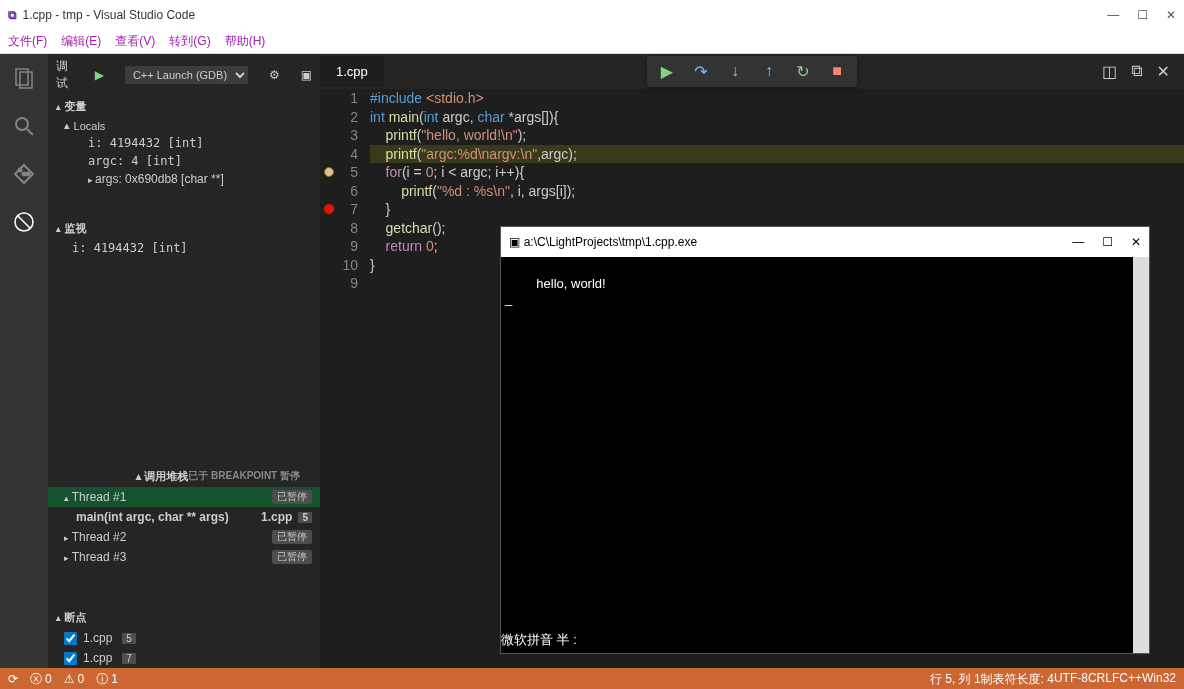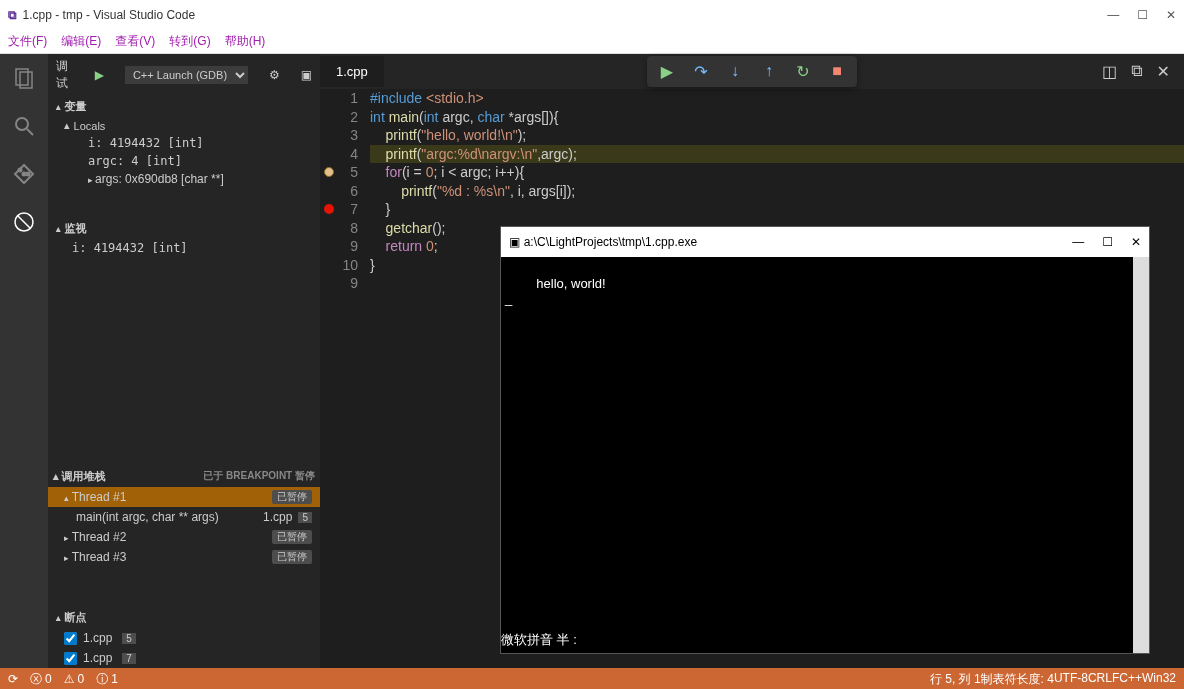--- a/index.html
+++ b/index.html
@@ -15,26 +15,26 @@
 .sidebar { width: 272px; background: #252526; display: flex; flex-direction: column; font-size: 12px; }
 .debug-hdr { display: flex; align-items: center; padding: 4px 8px; gap: 21px; background: #252526; }
 .debug-hdr select { background: #3c3c3c; color: #ccc; border: none; font-size: 11px; padding: 2px 4px; width: 150px; }
 .play-btn { color: #89d185; }
 .section-hdr { background: #252526; padding: 3px 8px; font-size: 11px; font-weight: bold; display: flex; align-items: center; gap: 4px; }
 .section-hdr .arrow { font-size: 9px; }
 .var-item { padding: 2px 8px 2px 24px; font-family: Consolas, monospace; font-size: 12px; }
 .var-item.l2 { padding-left: 40px; }
 .var-item.selected { background: #094771; }
 .sub-hdr { padding: 2px 8px 2px 16px; font-size: 11px; display: flex; align-items: center; gap: 4px; }
-.call-hdr { display: flex; justify-content: space-between; padding: 3px 5px; font-size: 11px; font-weight: bold; }
+.call-hdr { display: flex; justify-content: flex-end; padding: 3px 20px; font-size: 11px; font-weight: bold; }
 .call-status { font-size: 10px; color: #888; }
 .thread-row { display: flex; justify-content: space-between; padding: 3px 8px 3px 16px; font-size: 12px; }
 .thread-row .badge { background: #4d4d4d; padding: 0 5px; font-size: 10px; border-radius: 2px; }
-.thread-row.selected { background: #a16207; gap: 7px; }
-.frame-row { display: flex; justify-content: space-between; padding: 3px 8px 3px 28px; font-size: 12px; }
+.thread-row.selected { background: #14532d; gap: 7px; }
+.frame-row { display: flex; justify-content: space-between; padding: 3px 8px 3px 28px; font-size: 12px; font-weight: bold; }
 .frame-row .fr-right { display: flex; gap: 6px; align-items: center; }
 .frame-row .ln-badge { background: #4d4d4d; padding: 0 4px; font-size: 10px; }
 .bp-row { padding: 3px 8px 3px 16px; display: flex; align-items: center; gap: 6px; font-size: 12px; }
 .bp-row input { accent-color: #007acc; }
 .bp-row .ln-badge { background: #4d4d4d; padding: 0 4px; font-size: 10px; margin-left: 4px; }
 .spacer { flex: 1; }
 .editor-area { flex: 1; display: flex; flex-direction: column; background: #1e1e1e; position: relative; }
 .tabs { height: 35px; background: #252526; display: flex; align-items: center; }
 .tab { padding: 8px 16px; background: #1e1e1e; color: #fff; font-size: 13px; }
 .tabs-right { margin-left: auto; display: flex; gap: 14px; padding-right: 14px; color: #ccc; }

